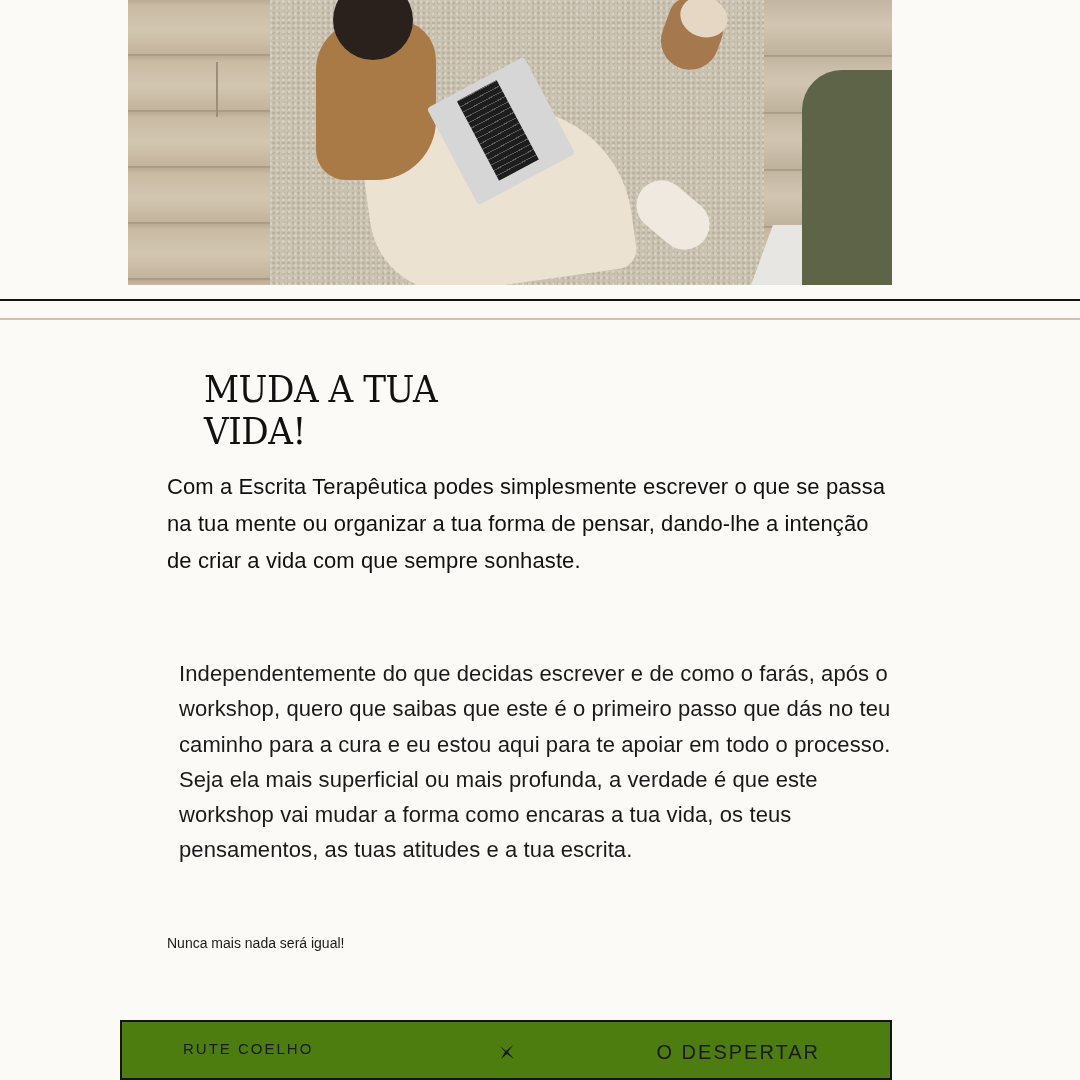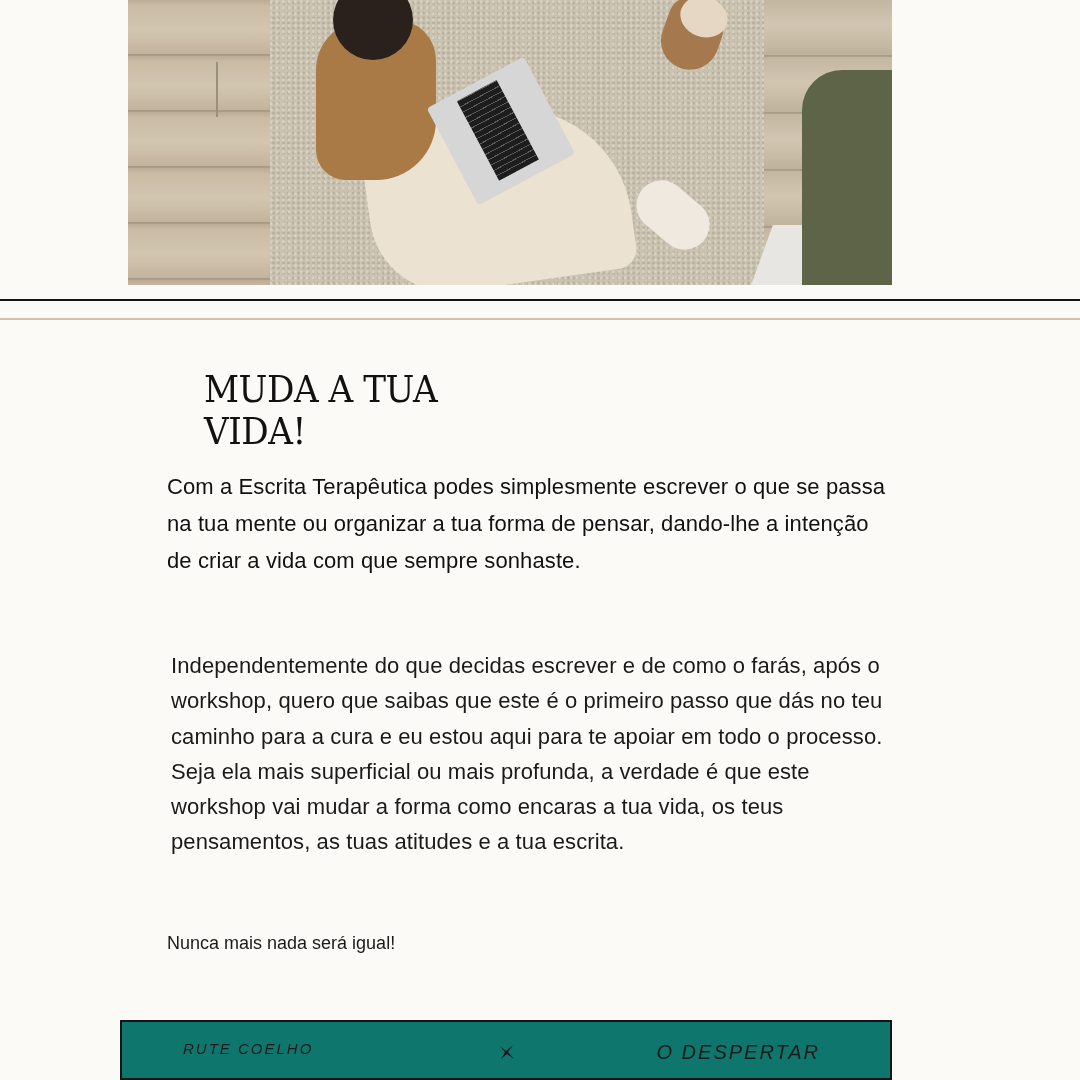--- a/index.html
+++ b/index.html
@@ -119,34 +119,33 @@
     font-weight: 500;
     color: #111;
     margin: 0;
     letter-spacing: 0.1px;
   }
   .body-par {
     position: absolute; left: 167px; top: 644px; width: 715px;
     font-family: "Liberation Sans", sans-serif;
     font-size: 22px; line-height: 35.3px;
     color: #1a1a1a;
-    margin: 4px;
+    margin: 12px;
     letter-spacing: 0.1px;
   }
   .closing {
     position: absolute; left: 167px; top: 926px; width: 700px;
     font-family: "Liberation Sans", sans-serif;
-    font-size: 18px; line-height: 35.3px;
+    font-size: 14px; line-height: 35.3px;
     color: #1a1a1a; margin: 0;
   }
   .footer {
     position: absolute; left: 120px; top: 1020px; width: 768px; height: 56px;
     border: 2px solid #141414;
-    background: #0f766e;
-    font-style: italic;
+    background: #4d7c0f;
   }
   .footer-left {
     position: absolute; left: 61px; top: 18px;
     font-size: 15px; letter-spacing: 2px; color: #1a1a1a;
   }
   .footer-right {
     position: absolute; right: 70px; top: 19px;
     font-size: 20px; letter-spacing: 2px; color: #1a1a1a;
   }
   .footer-star {

